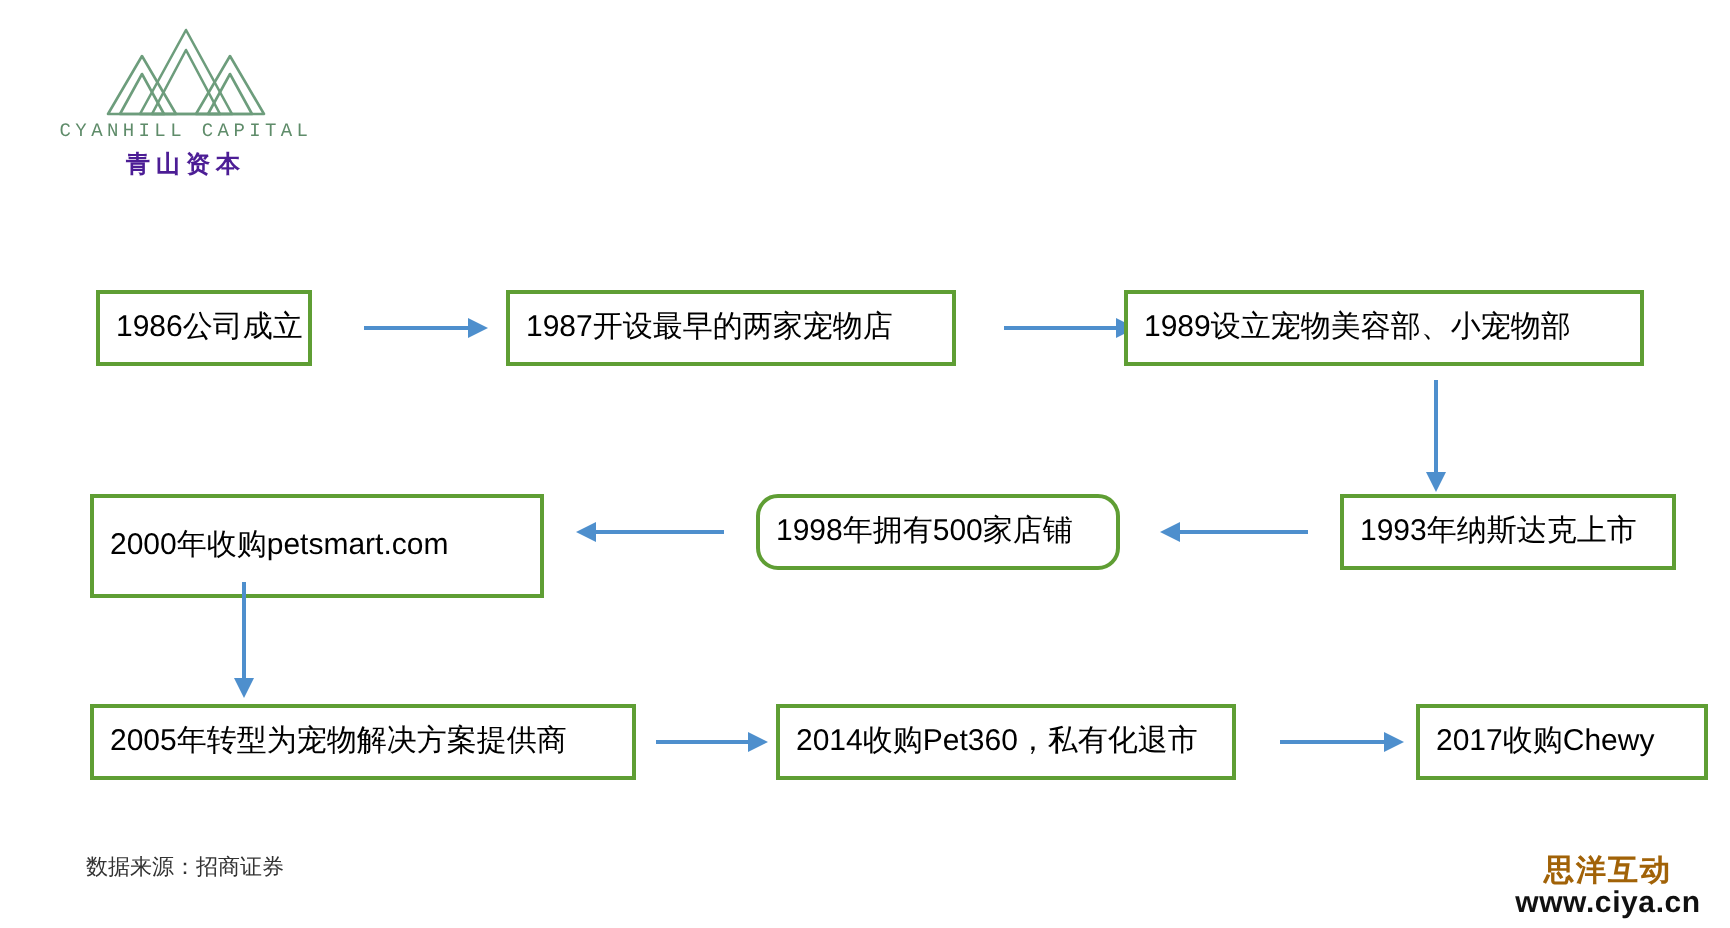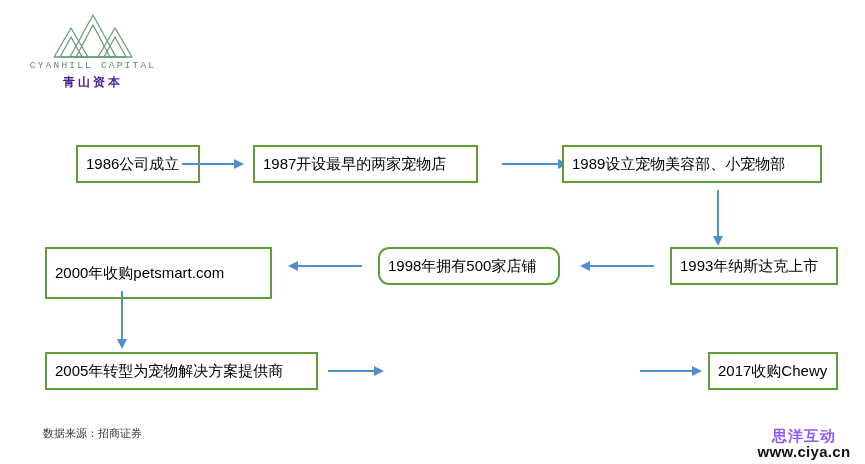--- a/index.html
+++ b/index.html
@@ -143,21 +143,21 @@
   #watermark {
     position: absolute;
     left: 752px;
     top: 428px;
     width: 104px;
     text-align: center;
   }
   #wm-cn {
     font-size: 15px;
     font-weight: bold;
-    color: #8b5cf6;
+    color: #a16207;
     letter-spacing: 1px;
     line-height: 1.05;
     white-space: nowrap;
   }
   #wm-url {
     font-size: 15px;
     font-weight: bold;
     color: #111111;
     letter-spacing: 0.3px;
     line-height: 1.05;
@@ -179,21 +179,21 @@
           <path d="M23 25 L34 45 L12 45 Z"></path>
           <path d="M67 16 L84 45 L50 45 Z"></path>
           <path d="M67 25 L78 45 L56 45 Z"></path>
         </g>
       </svg>
     </div>
     <div id="logo-wordmark">CYANHILL CAPITAL</div>
     <div id="logo-cn">青山资本</div>
   </div>
 
-  <div class="node" style="left:48px; top:145px; width:124px; height:38px;margin-left:28px;">1986公司成立</div>
+  <div class="node" style="left:48px; top:145px; width:108px; height:38px;">1986公司成立</div>
 
   <div class="arrow-h right" style="left:182px; top:158px; width:62px; height:12px;">
     <div class="shaft" style="width:56px;"></div>
     <div class="head"></div>
   </div>
 
   <div class="node" style="left:253px; top:145px; width:225px; height:38px;">1987开设最早的两家宠物店</div>
 
   <div class="arrow-h right" style="left:502px; top:158px; width:66px; height:12px;">
     <div class="shaft" style="width:60px;"></div>
@@ -228,27 +228,28 @@
     <div class="head"></div>
   </div>
 
   <div class="node" style="left:45px; top:352px; width:273px; height:38px;">2005年转型为宠物解决方案提供商</div>
 
   <div class="arrow-h right" style="left:328px; top:365px; width:56px; height:12px;">
     <div class="shaft" style="width:50px;"></div>
     <div class="head"></div>
   </div>
 
+  <div class="node" style="left:388px; top:352px; width:230px; height:38px;">2014收购Pet360，私有化退市</div>
 
   <div class="arrow-h right" style="left:640px; top:365px; width:62px; height:12px;">
     <div class="shaft" style="width:56px;"></div>
     <div class="head"></div>
   </div>
 
-  <div class="node" style="left:708px; top:352px; width:130px; height:38px;">2017收购Chewy</div>
+  <div class="node" style="left:708px; top:352px; width:146px; height:38px;">2017收购Chewy</div>
 
   <div id="source-note">数据来源：招商证券</div>
 
   <div id="watermark">
     <div id="wm-cn">思洋互动</div>
     <div id="wm-url">www.ciya.cn</div>
   </div>
 
 </div>
 

